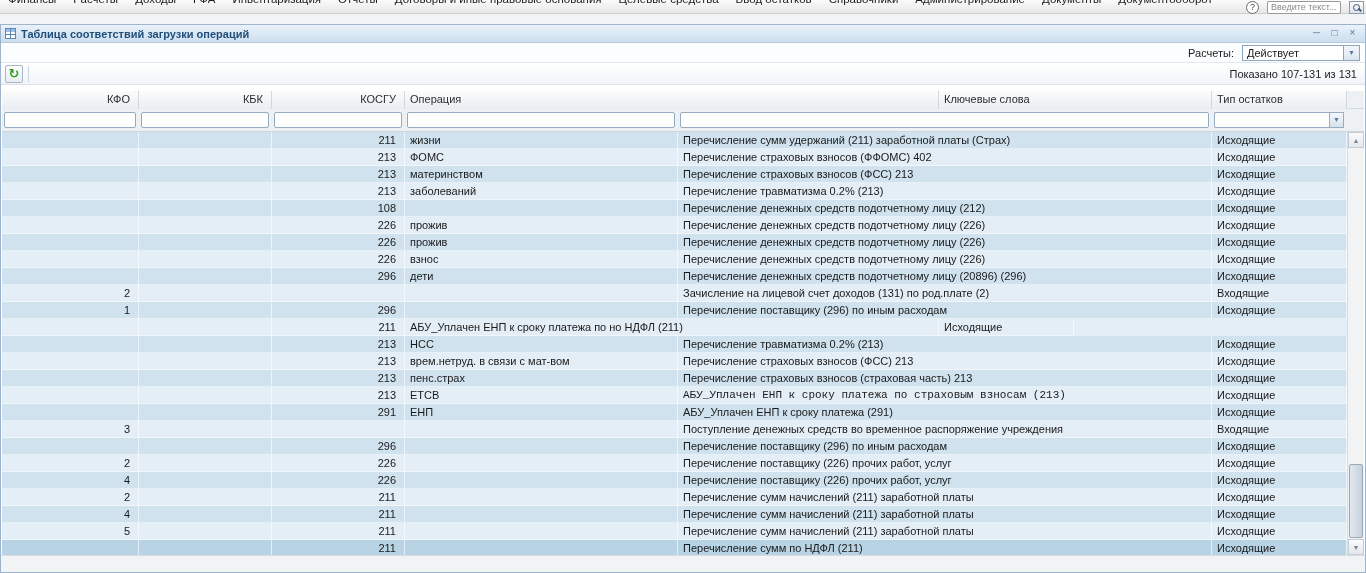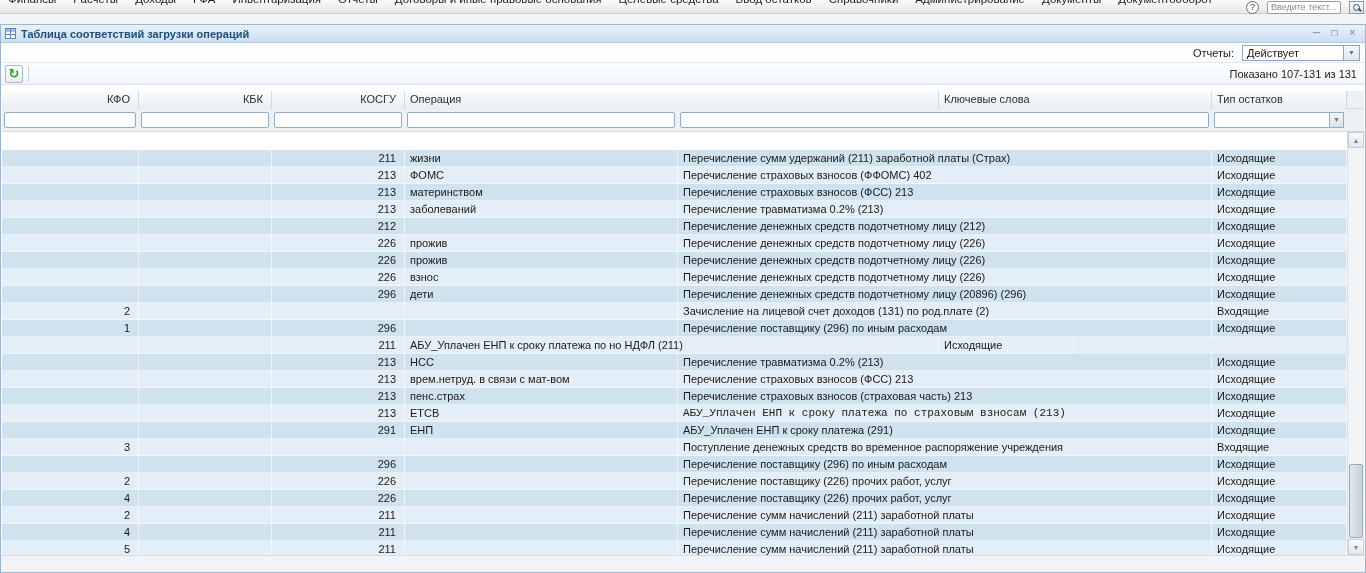--- a/index.html
+++ b/index.html
@@ -68,21 +68,21 @@
   .hcell.num { text-align: right; padding-right: 8px; padding-left: 0; }
   .grid-filters { display: flex; height: 23px; background: #eef1f4; border-bottom: 1px solid #cfd6dd;
                   align-items: center; }
   .fcell { height: 23px; padding: 3px 3px 3px 2px; }
   .finput { width: 100%; height: 16px; border: 1px solid #95adc2; border-radius: 2px; font-size: 11px; padding: 0 3px; }
   .fcombo { display: flex; width: 100%; height: 16px; }
   .fcombo .finput { border-right: none; border-radius: 2px 0 0 2px; }
   .ftrigger { width: 17px; height: 16px; border: 1px solid #95adc2; background: linear-gradient(#f3f7fb, #d8e2ec);
               color: #5b7a96; font-size: 7px; display: flex; align-items: center; justify-content: center; cursor: pointer; }
 
-  .grid-body { position: absolute; top: 41px; left: 0; width: 1346px; bottom: 0; background: #f97316; margin-top: 18px; }
+  .grid-body { position: absolute; top: 41px; left: 0; width: 1346px; bottom: 0; background: #f97316; }
   .grow { display: flex; height: 17px; cursor: pointer; }
   .grow:nth-child(odd)  { background: #cfe2ee; }
   .grow:nth-child(even) { background: #e4eef6; }
   .grow.selected { background: #b7d3e4; }
   .gcell { height: 17px; line-height: 16px; padding-left: 5px; overflow: hidden; white-space: nowrap;
            border-right: 1px solid rgba(255,255,255,0.65); border-bottom: 1px solid rgba(255,255,255,0.5); }
   .gcell.num { text-align: right; padding-right: 8px; padding-left: 0; }
 
   
   .vscrollbar { position: absolute; top: 41px; right: 0; width: 17px; bottom: 0;
@@ -133,21 +133,21 @@
     <span class="title-icon"></span>
     <span class="title-text">Таблица соответствий загрузки операций</span>
     <span class="win-controls">
       <span class="win-btn">─</span>
       <span class="win-btn">□</span>
       <span class="win-btn">×</span>
     </span>
   </div>
 
   <div class="statusrow">
-    <span class="status-label">Отчеты:</span>
+    <span class="status-label">Расчеты:</span>
     <div class="combo">
       <span class="combo-value">Действует</span>
       <span class="combo-trigger">▼</span>
     </div>
   </div>
 
   <div class="toolbar">
     <button class="tool-btn">
       <span class="refresh-glyph">↻</span>
     </button>
@@ -206,21 +206,21 @@
           <div class="gcell num" style="width: 137px;"></div>
           <div class="gcell num" style="width: 133px;"></div>
           <div class="gcell num" style="width: 133px;">213</div>
           <div class="gcell" style="width: 273px;">заболеваний</div>
           <div class="gcell" style="width: 534px;">Перечисление травматизма 0.2% (213)</div>
           <div class="gcell" style="width: 135px;">Исходящие</div>
         </div>
         <div class="grow">
           <div class="gcell num" style="width: 137px;"></div>
           <div class="gcell num" style="width: 133px;"></div>
-          <div class="gcell num" style="width: 133px;">212</div>
+          <div class="gcell num" style="width: 133px;">108</div>
           <div class="gcell" style="width: 273px;"></div>
           <div class="gcell" style="width: 534px;">Перечисление денежных средств подотчетному лицу (212)</div>
           <div class="gcell" style="width: 135px;">Исходящие</div>
         </div>
         <div class="grow">
           <div class="gcell num" style="width: 137px;"></div>
           <div class="gcell num" style="width: 133px;"></div>
           <div class="gcell num" style="width: 133px;">226</div>
           <div class="gcell" style="width: 273px;">прожив</div>
           <div class="gcell" style="width: 534px;">Перечисление денежных средств подотчетному лицу (226)</div>

